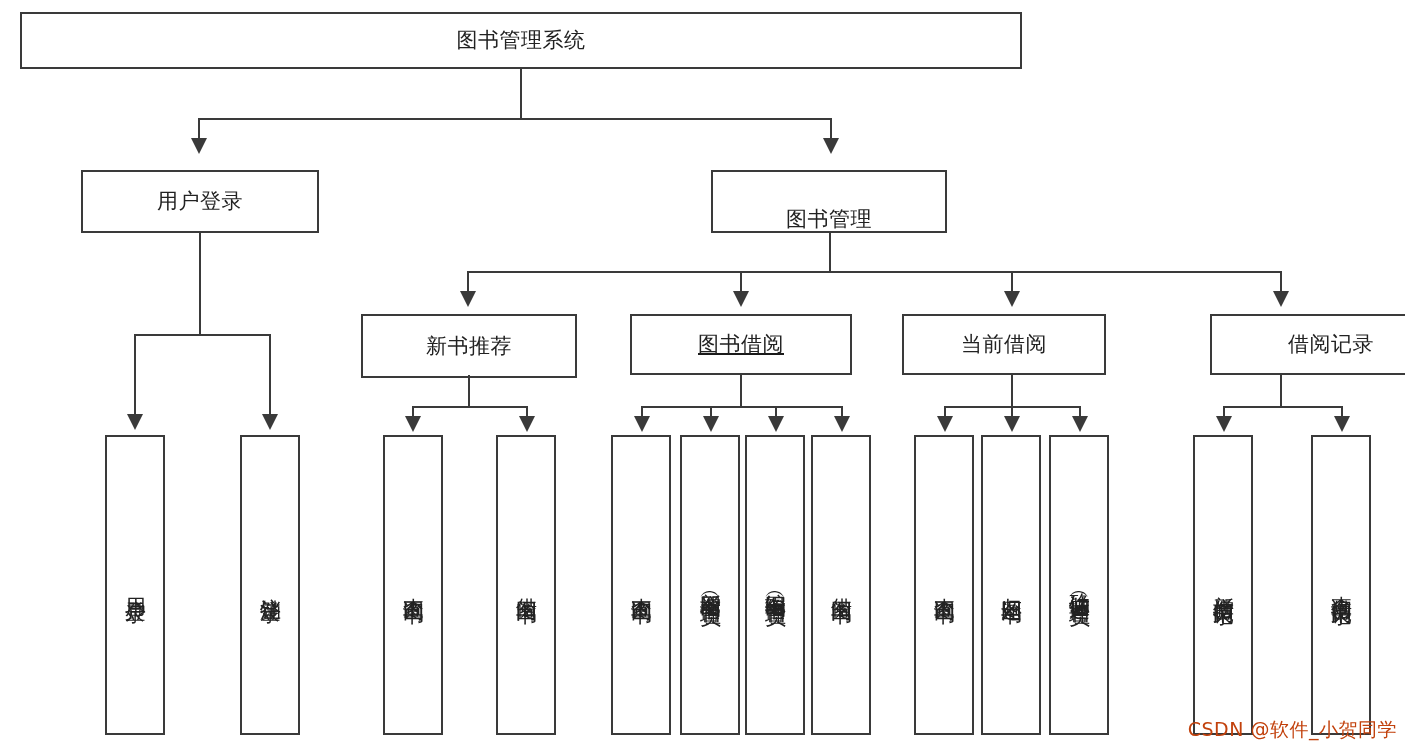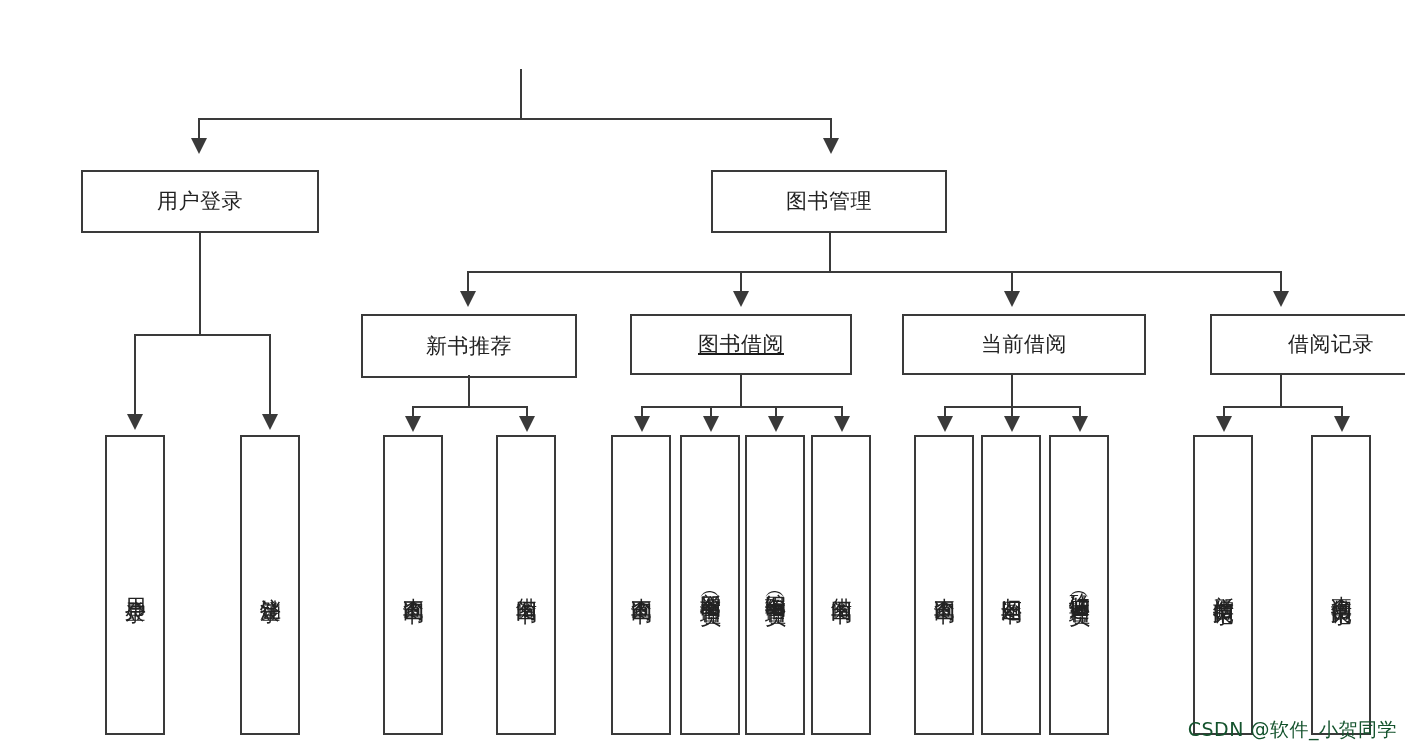--- a/index.html
+++ b/index.html
@@ -58,45 +58,48 @@
     border-left:8px solid transparent;
     border-right:8px solid transparent;
     border-top:16px solid #3a3a3a;
   }
   
   #watermark{
     position:absolute;
     right:8px;
     bottom:4px;
     font-size:19px;
-    color:#14532d;
+    color:#c2410c;
     letter-spacing:0.5px;
     white-space:nowrap;
     user-select:none;
   }
 </style>
 </head>
 <body>
 
 <div id="canvas">
 
+  <div class="node" style="left:20px;top:12px;width:1002px;height:57px;">
+    <span class="label">图书管理系统</span>
+  </div>
 
   <div class="vline" style="left:520px;top:69px;width:2px;height:50px;"></div>
 
   <div class="hline" style="left:198px;top:118px;width:634px;height:2px;"></div>
 
   <div class="vline" style="left:198px;top:118px;height:22px;"></div>
   <div class="arrow" style="left:191px;top:138px;"></div>
   <div class="vline" style="left:830px;top:118px;height:22px;"></div>
   <div class="arrow" style="left:823px;top:138px;"></div>
 
   <div class="node" style="left:81px;top:170px;width:238px;height:63px;">
     <span class="label">用户登录</span>
   </div>
-  <div class="node" style="left:711px;top:170px;width:236px;height:63px;">
+  <div class="node" style="left:711px;top:170px;width:236px;height:63px;align-items:flex-end;">
     <span class="label">图书管理</span>
   </div>
 
   <div class="vline" style="left:199px;top:233px;height:102px;"></div>
   <div class="hline" style="left:134px;top:334px;width:136px;height:2px;"></div>
   <div class="vline" style="left:134px;top:334px;height:82px;"></div>
   <div class="arrow" style="left:127px;top:414px;"></div>
   <div class="vline" style="left:269px;top:334px;height:82px;"></div>
   <div class="arrow" style="left:262px;top:414px;"></div>
 
@@ -111,21 +114,21 @@
   <div class="arrow" style="left:1004px;top:291px;"></div>
   <div class="vline" style="left:1280px;top:271px;height:22px;"></div>
   <div class="arrow" style="left:1273px;top:291px;"></div>
 
   <div class="node" style="left:361px;top:314px;width:216px;height:64px;">
     <span class="label">新书推荐</span>
   </div>
   <div class="node" style="left:630px;top:314px;width:222px;height:61px;text-decoration:underline;">
     <span class="label">图书借阅</span>
   </div>
-  <div class="node" style="left:902px;top:314px;width:244px;height:61px;">
+  <div class="node" style="left:902px;top:314px;width:204px;height:61px;">
     <span class="label">当前借阅</span>
   </div>
   <div class="node" style="left:1204px;top:314px;width:242px;height:61px;margin-left:6px;">
     <span class="label">借阅记录</span>
   </div>
 
   <div class="vline" style="left:468px;top:375px;height:32px;"></div>
   <div class="hline" style="left:412px;top:406px;width:115px;height:2px;"></div>
   <div class="vline" style="left:412px;top:406px;height:12px;"></div>
   <div class="arrow" style="left:405px;top:416px;"></div>

